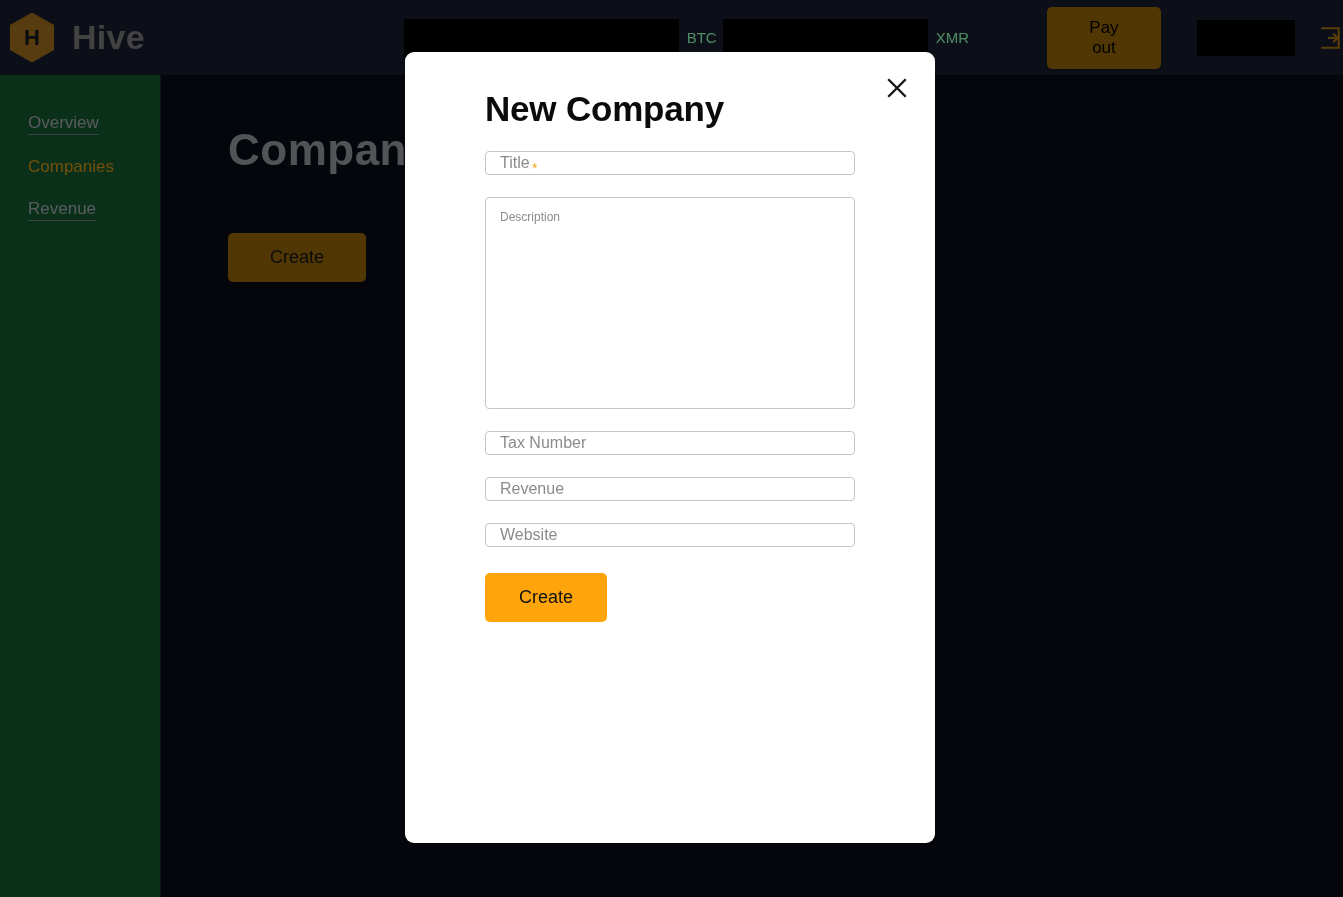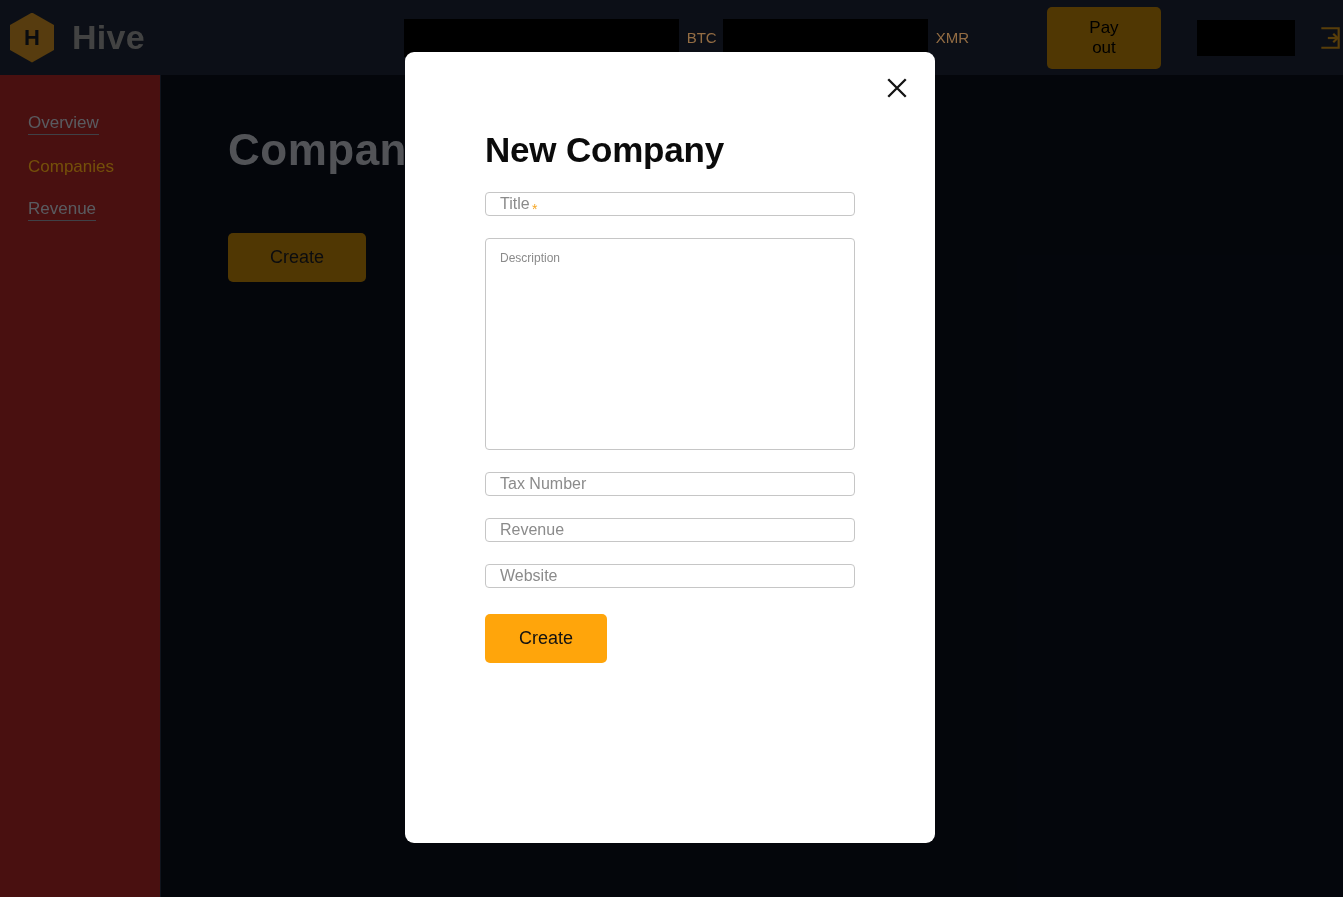--- a/index.html
+++ b/index.html
@@ -70,21 +70,21 @@
   .redacted {
     background: #000000;
     height: 38px;
     display: inline-block;
   }
   .redacted.btc { width: 275px; }
   .redacted.xmr { width: 205px; }
   .redacted.user { width: 98px; height: 36px; }
 
   .rate-label {
-    color: #fdba74;
+    color: #86efac;
     font-size: 15px;
     padding: 0 6px 0 8px;
   }
 
   .payout-btn {
     margin-left: 72px;
     background: #8b5f06;
     color: #000000;
     border: none;
     border-radius: 5px;
@@ -107,21 +107,21 @@
     color: #9a6b12;
     cursor: pointer;
   }
 
   
   .sidebar {
     position: absolute;
     top: 75px; left: 0;
     width: 161px;
     height: 822px;
-    background: #7f1d1d;
+    background: #14532d;
     border-right: 1px solid #1d2433;
     padding-top: 38px;
   }
   .nav-item {
     display: block;
     font-size: 17px;
     margin: 0 0 22px 28px;
     width: max-content;
     cursor: pointer;
     text-decoration: none;
@@ -182,21 +182,21 @@
     position: absolute;
     top: 21px;
     right: 23px;
     width: 30px;
     height: 30px;
     cursor: pointer;
     color: #131313;
   }
 
   .modal-body {
-    padding: 78px 80px 0 80px;
+    padding: 37px 80px 0 80px;
   }
 
   .modal-title {
     font-size: 35px;
     font-weight: bold;
     color: #0b0b0b;
     letter-spacing: -0.2px;
     margin-bottom: 22px;
   }
 

